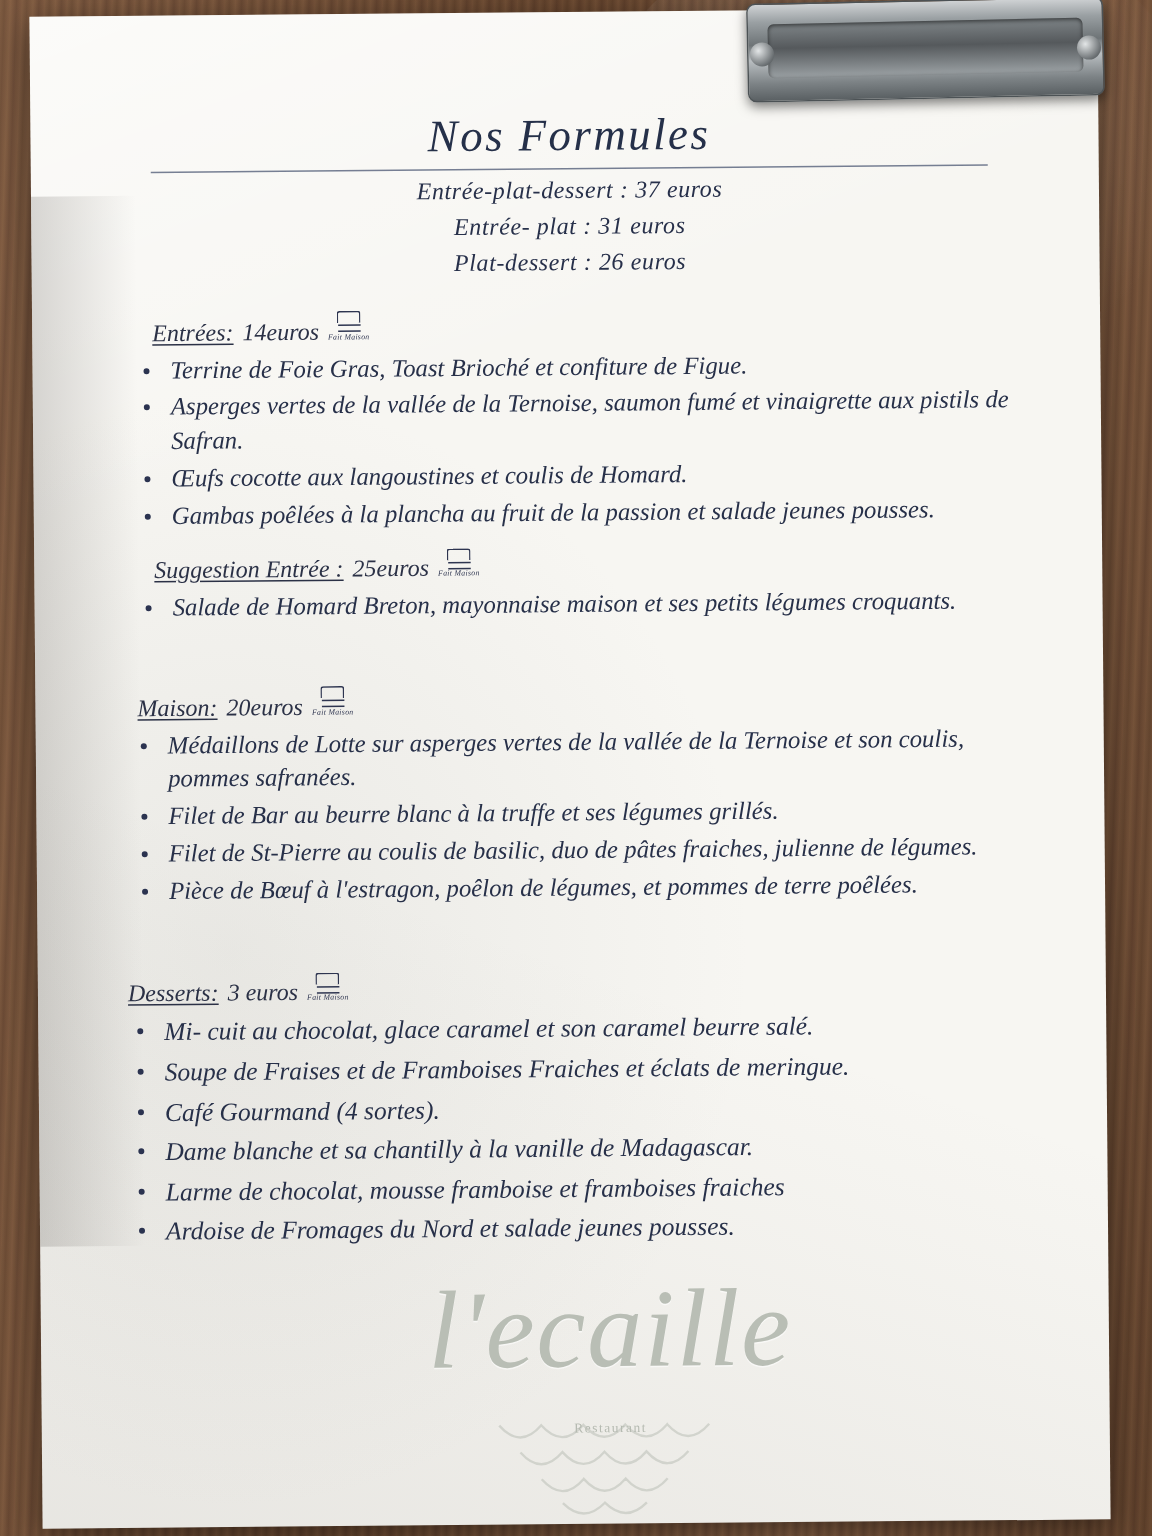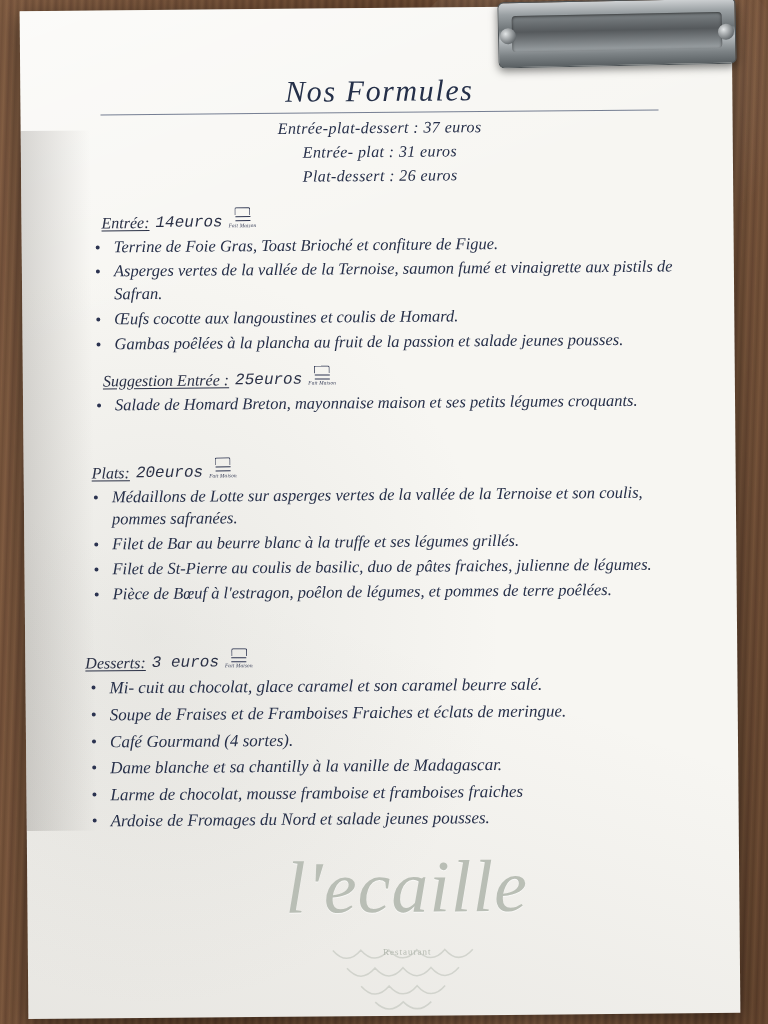--- a/index.html
+++ b/index.html
@@ -124,21 +124,21 @@
     align-items: flex-end;
     gap: 6px;
     margin-left: 22px;
   }
   .section-head .label {
     text-decoration: underline;
     text-underline-offset: 2px;
   }
   .section-head.plats-head { margin-left: 10px; }
   .section-head.desserts-head { margin-left: 2px; }
-  .price { font-style: italic; font-family: Liberation Mono, monospace; }
+  .price { font-style: italic; }
   
   .fm {
     display: inline-flex;
     flex-direction: column;
     align-items: center;
     transform: translateY(-3px);
     line-height: 1;
     color: #2e3550;
   }
   .fm .roof {
@@ -243,21 +243,21 @@
 
     <div class="title">Nos Formules</div>
     <div class="rule"></div>
 
     <div class="formula first">Entrée-plat-dessert : 37 euros</div>
     <div class="formula">Entrée- plat : 31 euros</div>
     <div class="formula">Plat-dessert : 26 euros</div>
 
     <div class="section">
       <div class="section-head">
-        <span class="label">Entrée:</span>
+        <span class="label">Entrées:</span>
         <span class="price">14euros</span>
         <span class="fm">
           <span class="roof"></span>
           <span class="bars"></span>
           <span class="cap">Fait Maison</span>
         </span>
       </div>
       <ul class="items">
         <li>Terrine de Foie Gras, Toast Brioché et confiture de Figue.</li>
         <li>Asperges vertes de la vallée de la Ternoise, saumon fumé et vinaigrette aux pistils de Safran.</li>
@@ -276,21 +276,21 @@
           <span class="cap">Fait Maison</span>
         </span>
       </div>
       <ul class="items">
         <li>Salade de Homard Breton, mayonnaise maison et ses petits légumes croquants.</li>
       </ul>
     </div>
 
     <div class="section plats">
       <div class="section-head plats-head">
-        <span class="label">Plats:</span>
+        <span class="label">Maison:</span>
         <span class="price">20euros</span>
         <span class="fm">
           <span class="roof"></span>
           <span class="bars"></span>
           <span class="cap">Fait Maison</span>
         </span>
       </div>
       <ul class="items plats">
         <li>Médaillons de Lotte sur asperges vertes de la vallée de la Ternoise et son coulis, pommes safranées.</li>
         <li>Filet de Bar au beurre blanc à la truffe et ses légumes grillés.</li>

